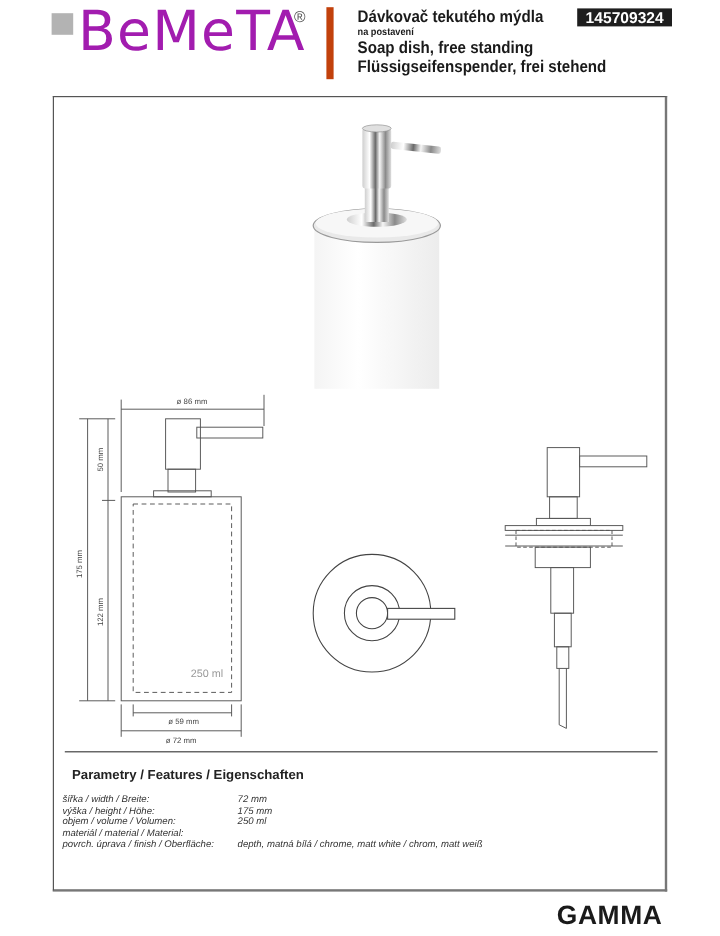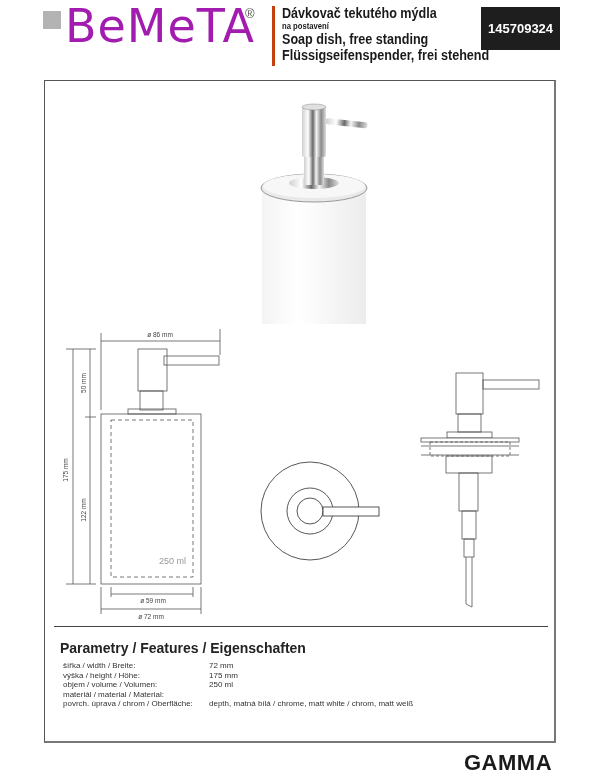--- a/index.html
+++ b/index.html
@@ -4,30 +4,30 @@
   <style>
     html, body { margin: 0; padding: 0; }
     body {
       width: 600px; height: 780px; background: #ffffff; position: relative; overflow: hidden;
       font-family: "Liberation Sans", sans-serif; color: #1a1a1a;
     }
     .logo { position: absolute; left: 43px; top: 5px; height: 40px; }
     .logo-square { position: absolute; left: 0; top: 6px; width: 18px; height: 18px; background: #b3b3b3; }
     .logo-text { position: absolute; left: 22px; top: -6px; font-family: "DejaVu Sans", sans-serif; font-size: 46px; letter-spacing: 1px; color: #a21caf; font-weight: normal; }
     .logo-reg { position: absolute; left: 202px; top: 1px; font-size: 13px; color: #555; }
-    .title-block { position: absolute; left: 272px; top: 6px; border-left: 3px solid #c2410c; padding-left: 7px; height: 60px; }
+    .title-block { position: absolute; left: 272px; top: 6px; border-left: 6px solid #c2410c; padding-left: 20px; height: 60px; }
     .title-cz { font-family: "Liberation Sans Narrow", "Liberation Sans", sans-serif; font-weight: bold; font-size: 14px; line-height: 15px; transform: scaleX(0.9); transform-origin: left; white-space: nowrap; }
     .title-sub { font-weight: bold; font-size: 8.5px; line-height: 10px; transform: scaleX(0.9); transform-origin: left; white-space: nowrap; }
     .title-en, .title-de { font-weight: bold; font-size: 14px; line-height: 16px; transform: scaleX(0.9); transform-origin: left; white-space: nowrap; }
-    .code-badge { position: absolute; left: 481px; top: 7px; background: #1e1e1e; color: #fff; font-weight: bold; font-size: 13px; padding: 14px 7px; height: 15px; line-height: 15px; }
+    .code-badge { position: absolute; left: 481px; top: 7px; background: #1e1e1e; color: #fff; font-weight: bold; font-size: 13px; padding: 0 7px; height: 15px; line-height: 15px; }
     .frame { position: absolute; left: 44px; top: 80px; width: 512px; height: 663px; border: 1px solid #555; border-right: 2px solid #777; border-bottom: 2px solid #777; box-sizing: border-box; }
     .drawing { position: absolute; left: 0; top: 0; width: 600px; height: 627px; }
     .divider { position: absolute; left: 54px; top: 626px; width: 494px; height: 1px; background: #444; }
-    .features-title { position: absolute; left: 60px; top: 640px; font-weight: bold; font-size: 14px; color: #222; }
-    .spec-list { position: absolute; left: 63px; top: 661px; font-size: 8px; line-height: 9.5px; color: #333; }
+    .features-title { position: absolute; left: 60px; top: 640px; font-weight: bold; font-size: 11px; color: #222; }
+    .spec-list { position: absolute; left: 52px; top: 661px; font-size: 8px; line-height: 9.5px; color: #333; font-style: italic; }
     .spec-row { display: flex; white-space: nowrap; }
     .spec-label { width: 146px; }
     .brand-footer { position: absolute; left: 452px; top: 750px; font-weight: bold; font-size: 22px; letter-spacing: 0.5px; color: #1a1a1a; margin-left: 12px; }
     .dim-text { font-family: "Liberation Sans", sans-serif; font-size: 6.5px; fill: #444; }
     .vol-text { font-family: "Liberation Sans", sans-serif; font-size: 9px; fill: #999; }
   </style>
 </head>
 <body>
 
 <div class="logo">
@@ -147,18 +147,18 @@
     <span class="spec-value">175 mm</span>
   </div>
   <div class="spec-row">
     <span class="spec-label">objem / volume / Volumen:</span>
     <span class="spec-value">250 ml</span>
   </div>
   <div class="spec-row">
     <span class="spec-label">materiál / material / Material:</span>
   </div>
   <div class="spec-row">
-    <span class="spec-label">povrch. úprava / chrom / Oberfläche:</span>
+    <span class="spec-label">povrch. úprava / finish / Oberfläche:</span>
     <span class="spec-value">depth, matná bílá / chrome, matt white / chrom, matt weiß</span>
   </div>
 </div>
 
 <div class="brand-footer">GAMMA</div>
 
 </body></html>

